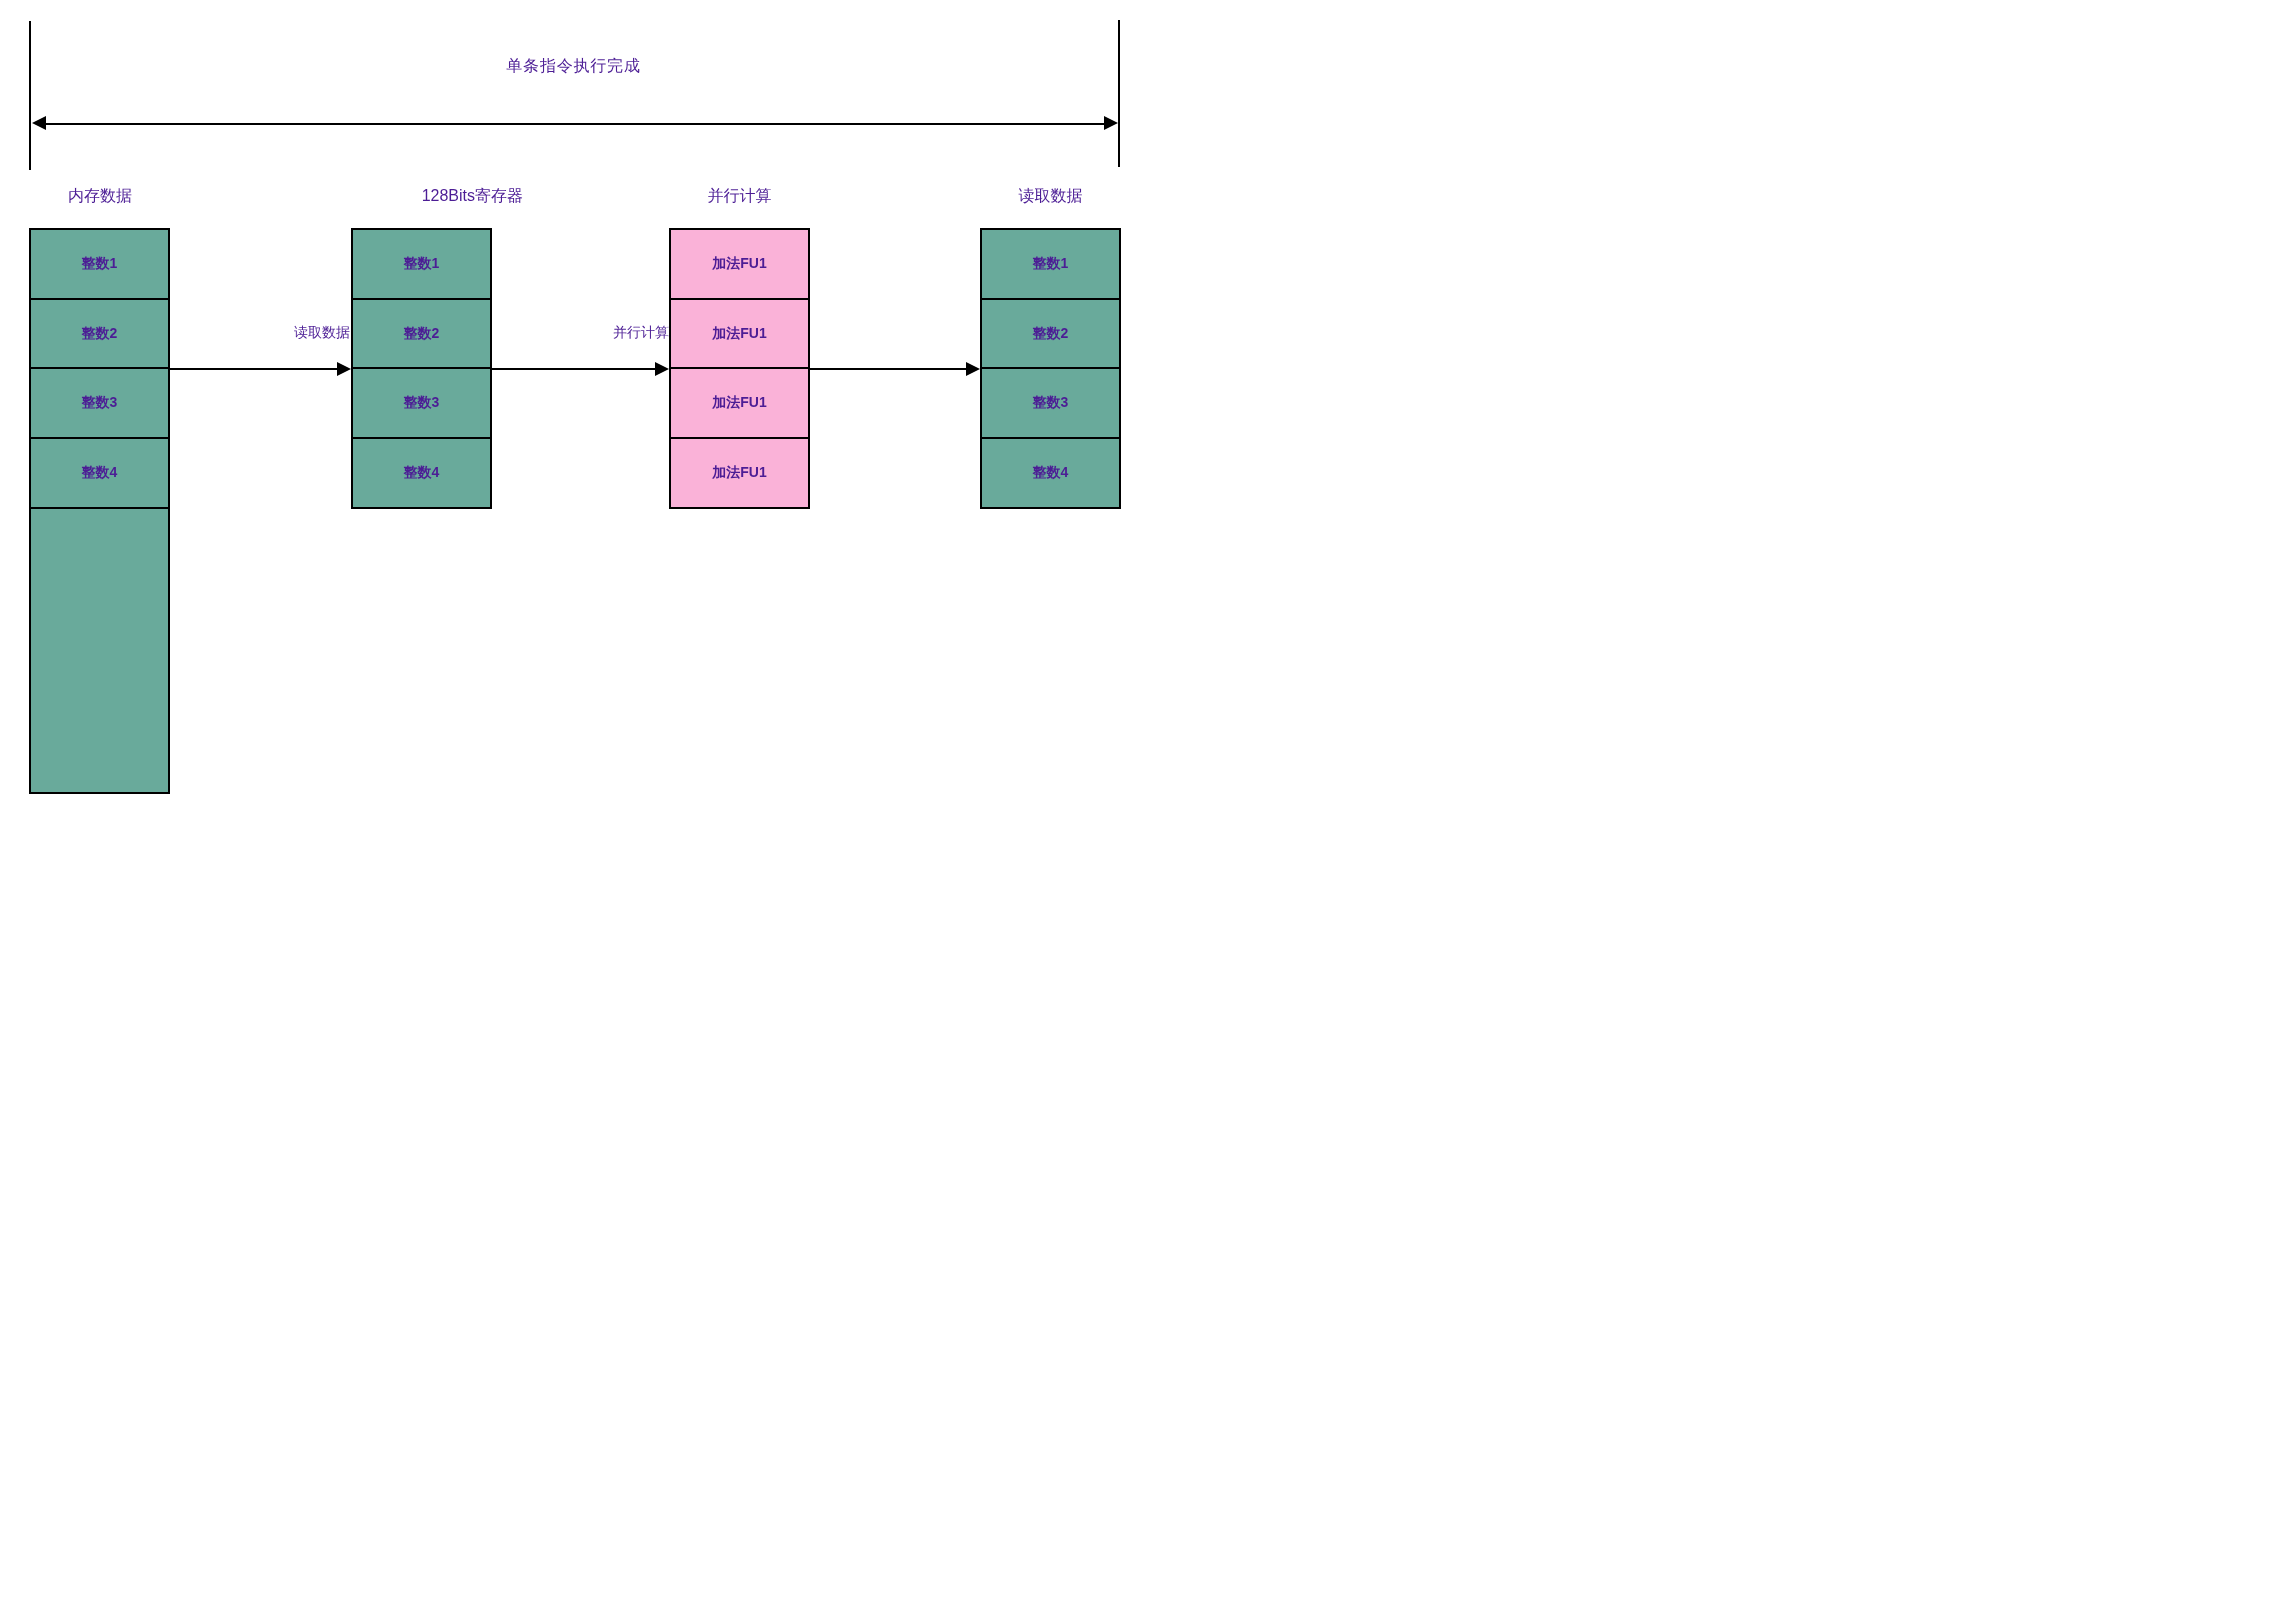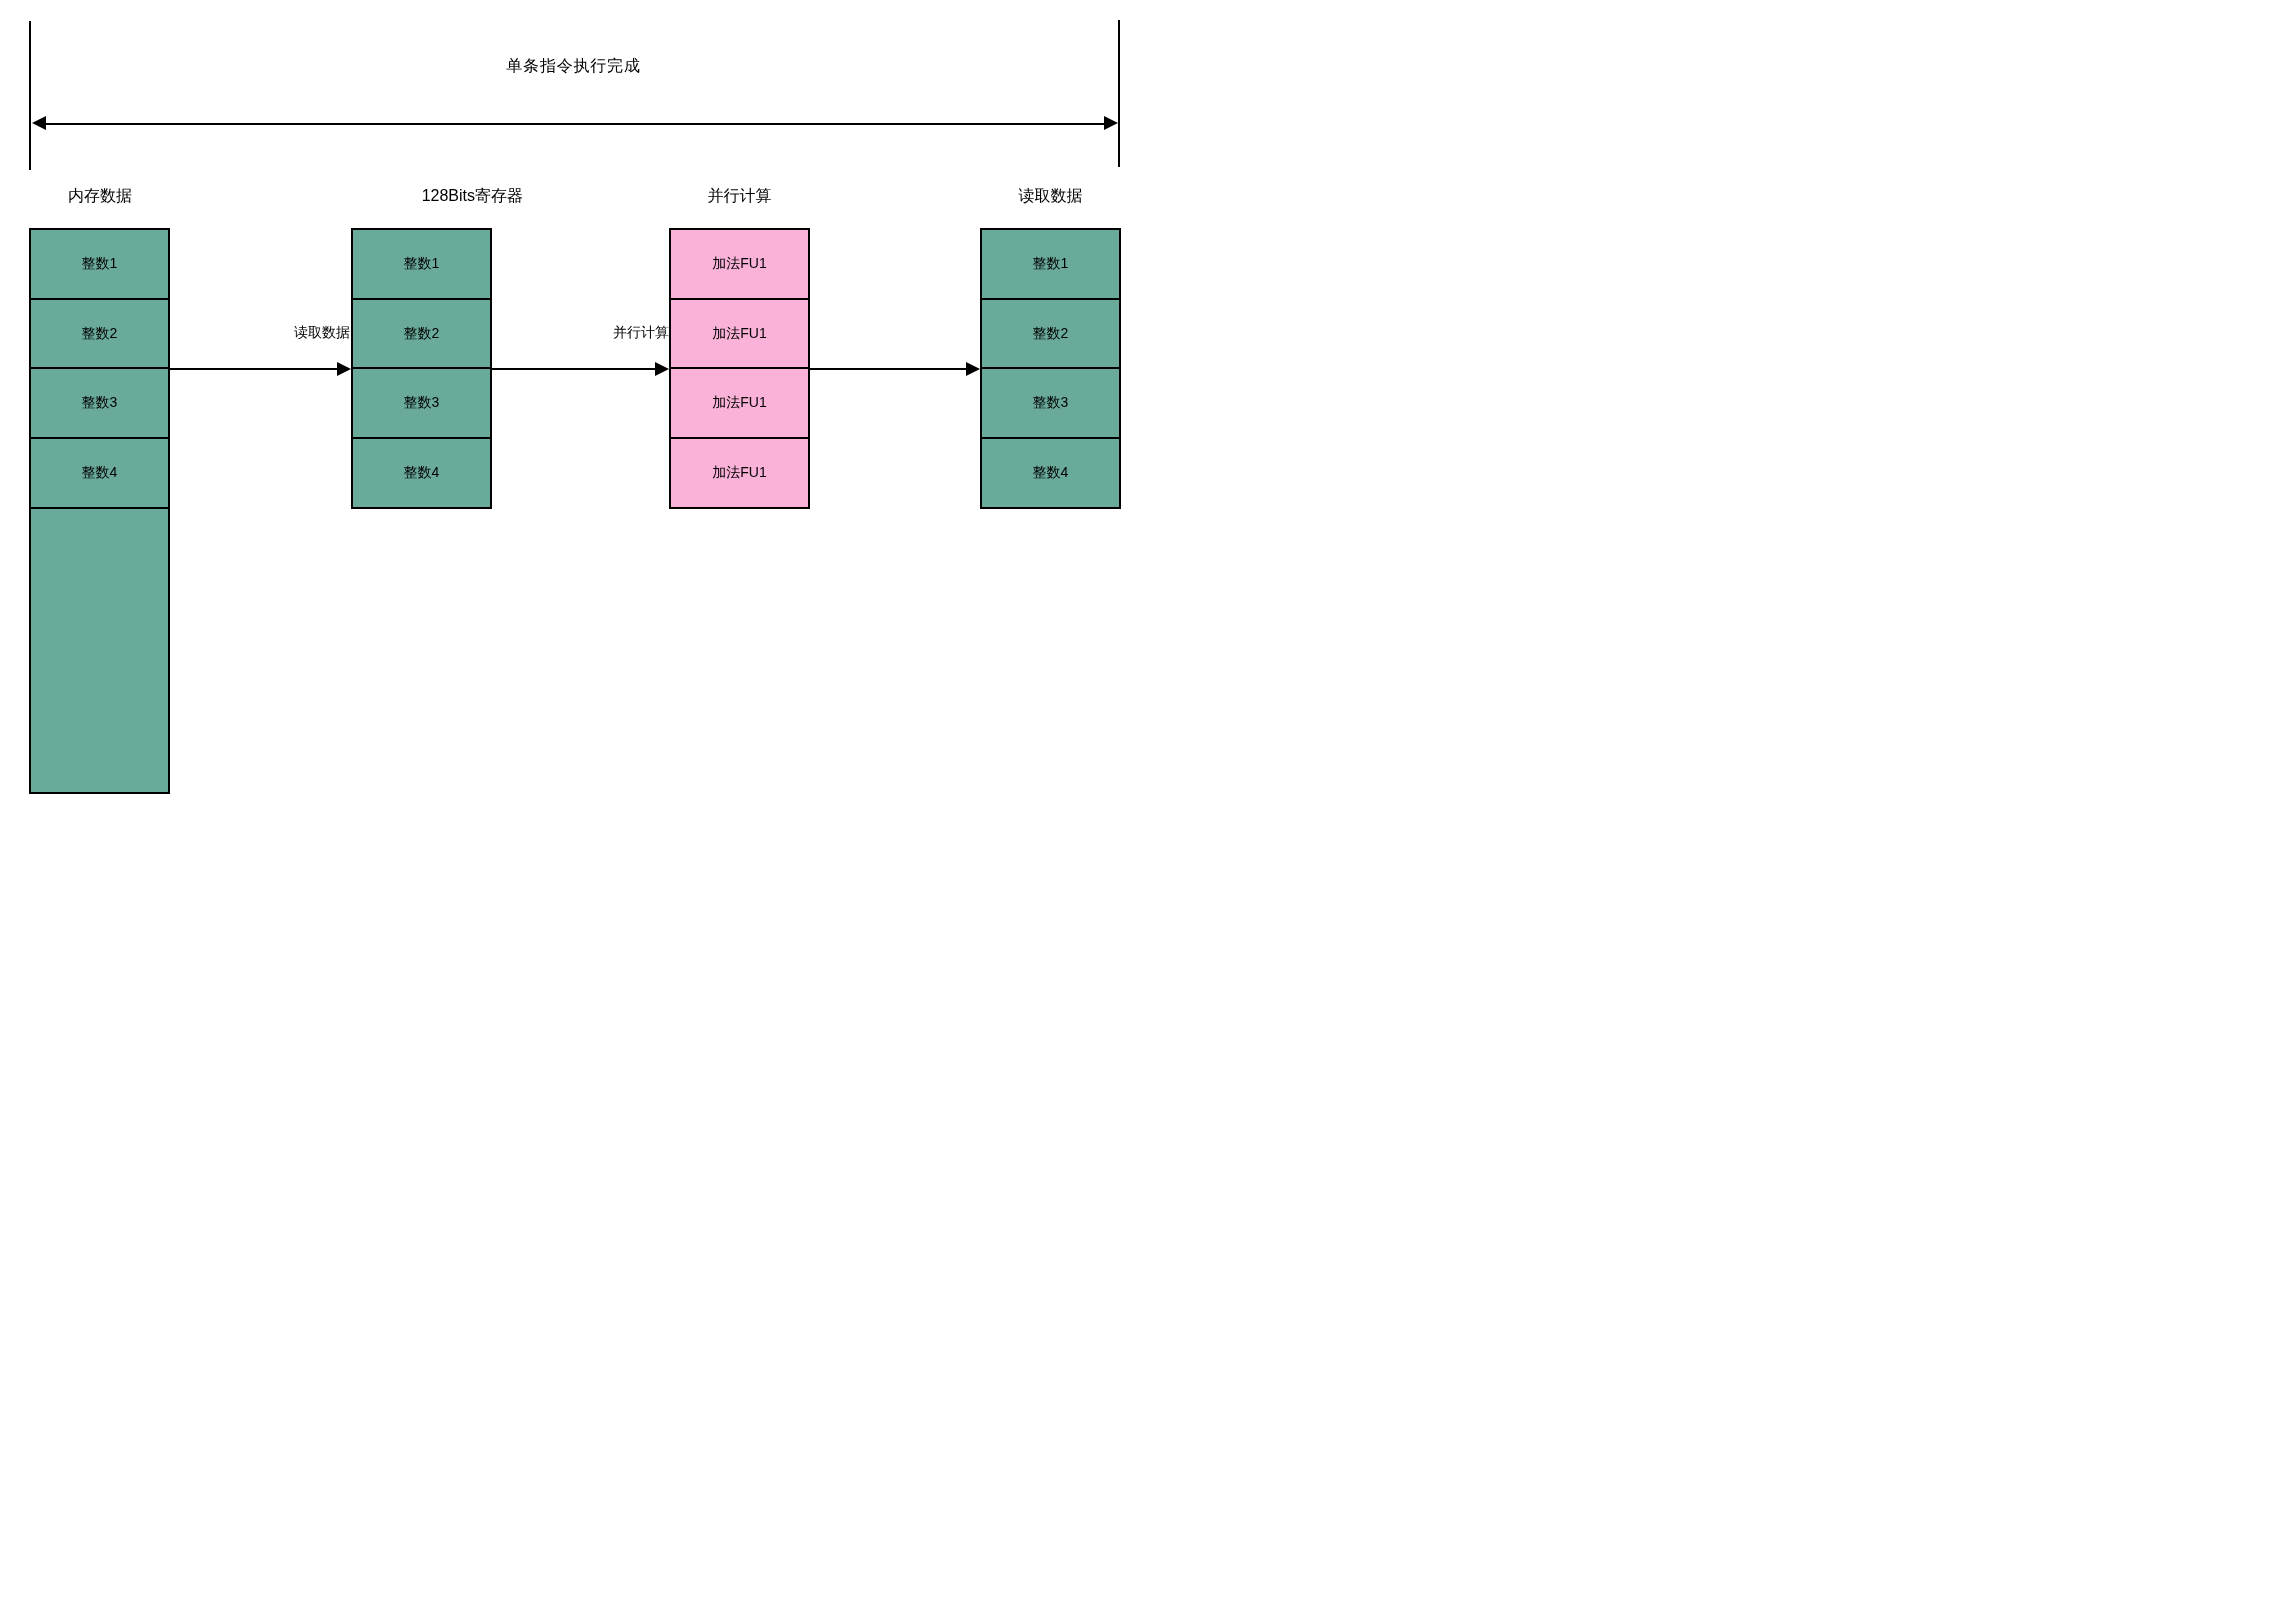--- a/index.html
+++ b/index.html
@@ -1,21 +1,21 @@
 <!DOCTYPE html>
 <html style="--teal: #69AA9B; --pink: #FAB2D8; --line: #000000; --bg: #FFFFFF;font-size:12.3px"><head>
 <meta charset="utf-8">
 <style>
   :root{
     --teal:#69AA9B; --pink:#FAB2D8; --line:#000000; --bg:#FFFFFF;
   }
   html,body{margin:0;padding:0;background:#fff;}
   #canvas{
     position:relative; width:1147px; height:804px;
-    background:var(--bg); color:#000000;
+    background:var(--bg); color:#4c1d95;
     font-family:"Liberation Sans", sans-serif;
     overflow:hidden;
   }
   .title{
     position:absolute; left:30px; top:56px; width:1087px;
     text-align:center; font-size:16px; letter-spacing:0.8px;
   }
   .vbar{position:absolute; width:2.3px; background:var(--line);}
   .hline{position:absolute; height:2.3px; background:var(--line);}
   .ah{position:absolute; width:0; height:0;}
@@ -24,20 +24,21 @@
   .col-header{
     position:absolute; top:186px; width:203px;
     text-align:center; font-size:16px; white-space:nowrap;
   }
   .col{position:absolute; top:228px; width:141px;}
   .cell{
     box-sizing:border-box; height:72px; width:141px;
     border:2.3px solid var(--line);
     display:flex; align-items:center; justify-content:center;
     font-size:14px;
+    font-weight:bold;
   }
   .cell + .cell{margin-top:-2.3px;}
   .cell.teal{background:var(--teal);}
   .cell.pink{background:var(--pink);}
   .cell.tall{height:287px;}
   .arrow-label{
     position:absolute; top:324px; text-align:right; font-size:14px;
   }
 </style>
 </head>

